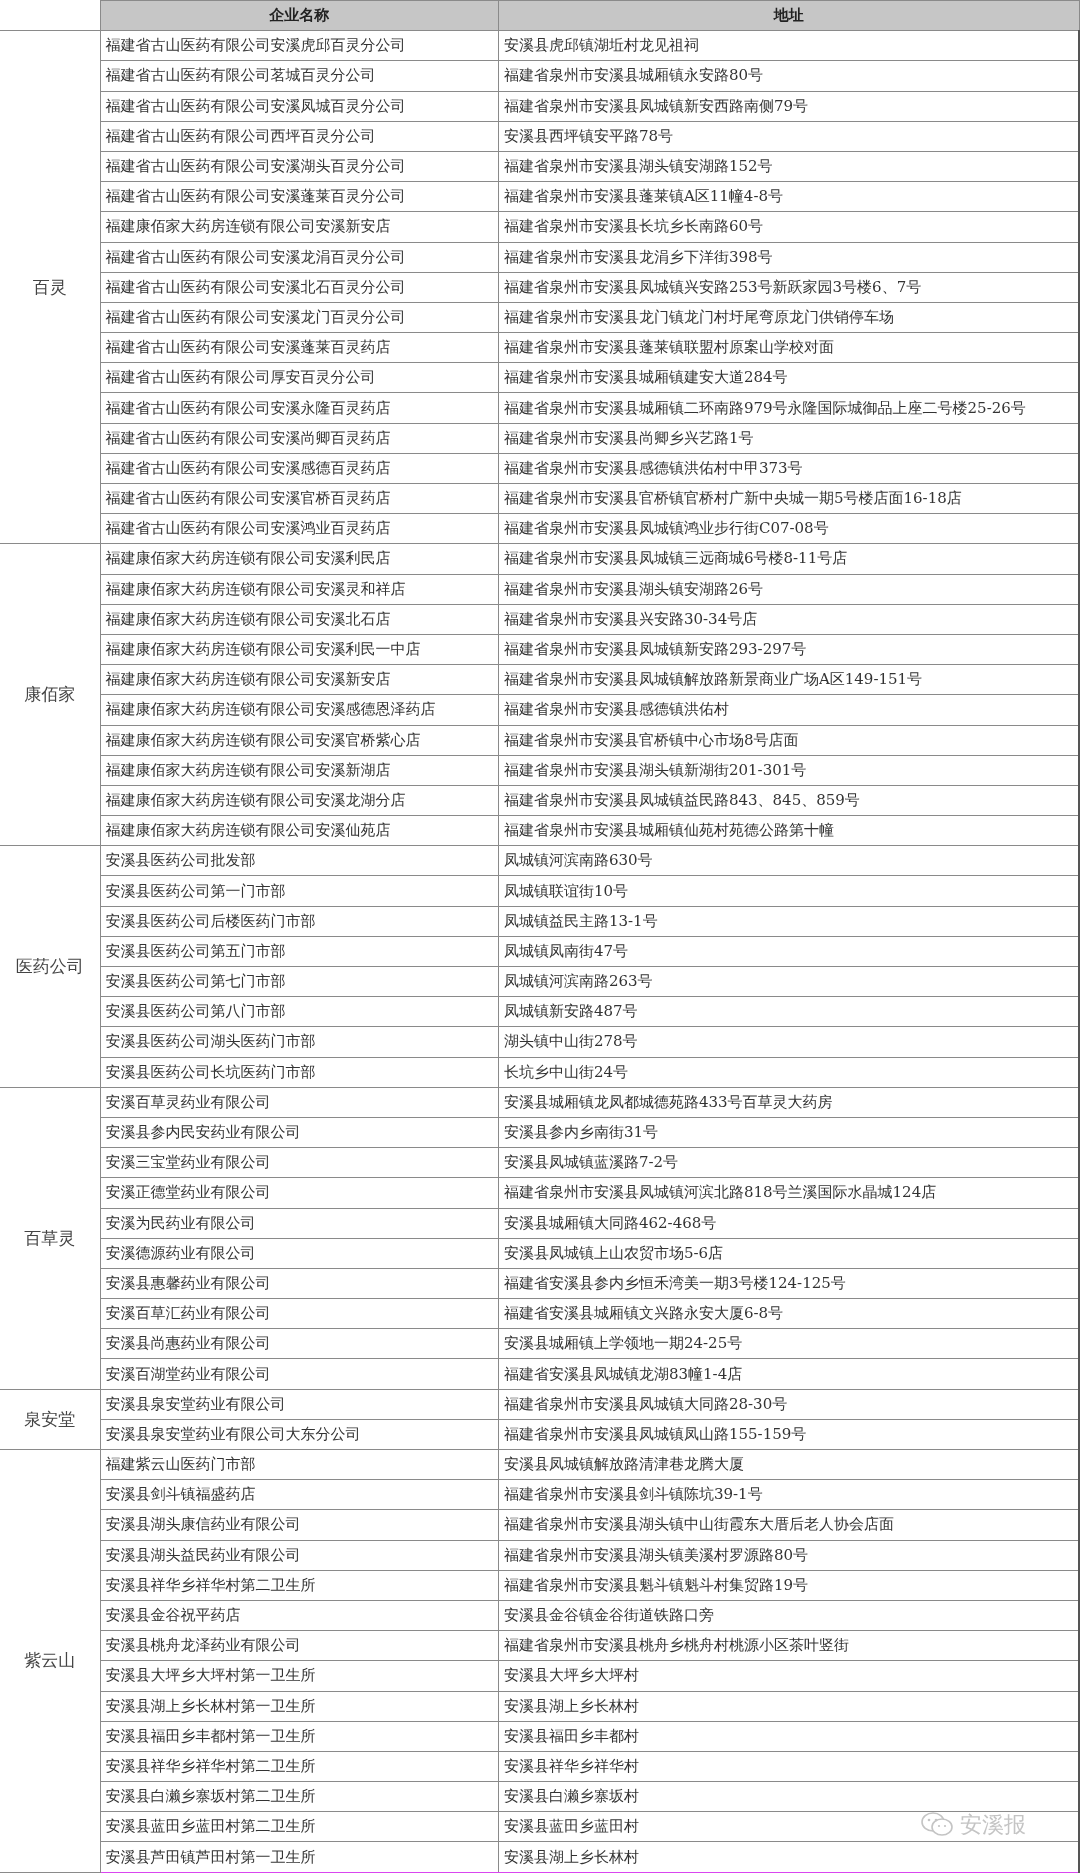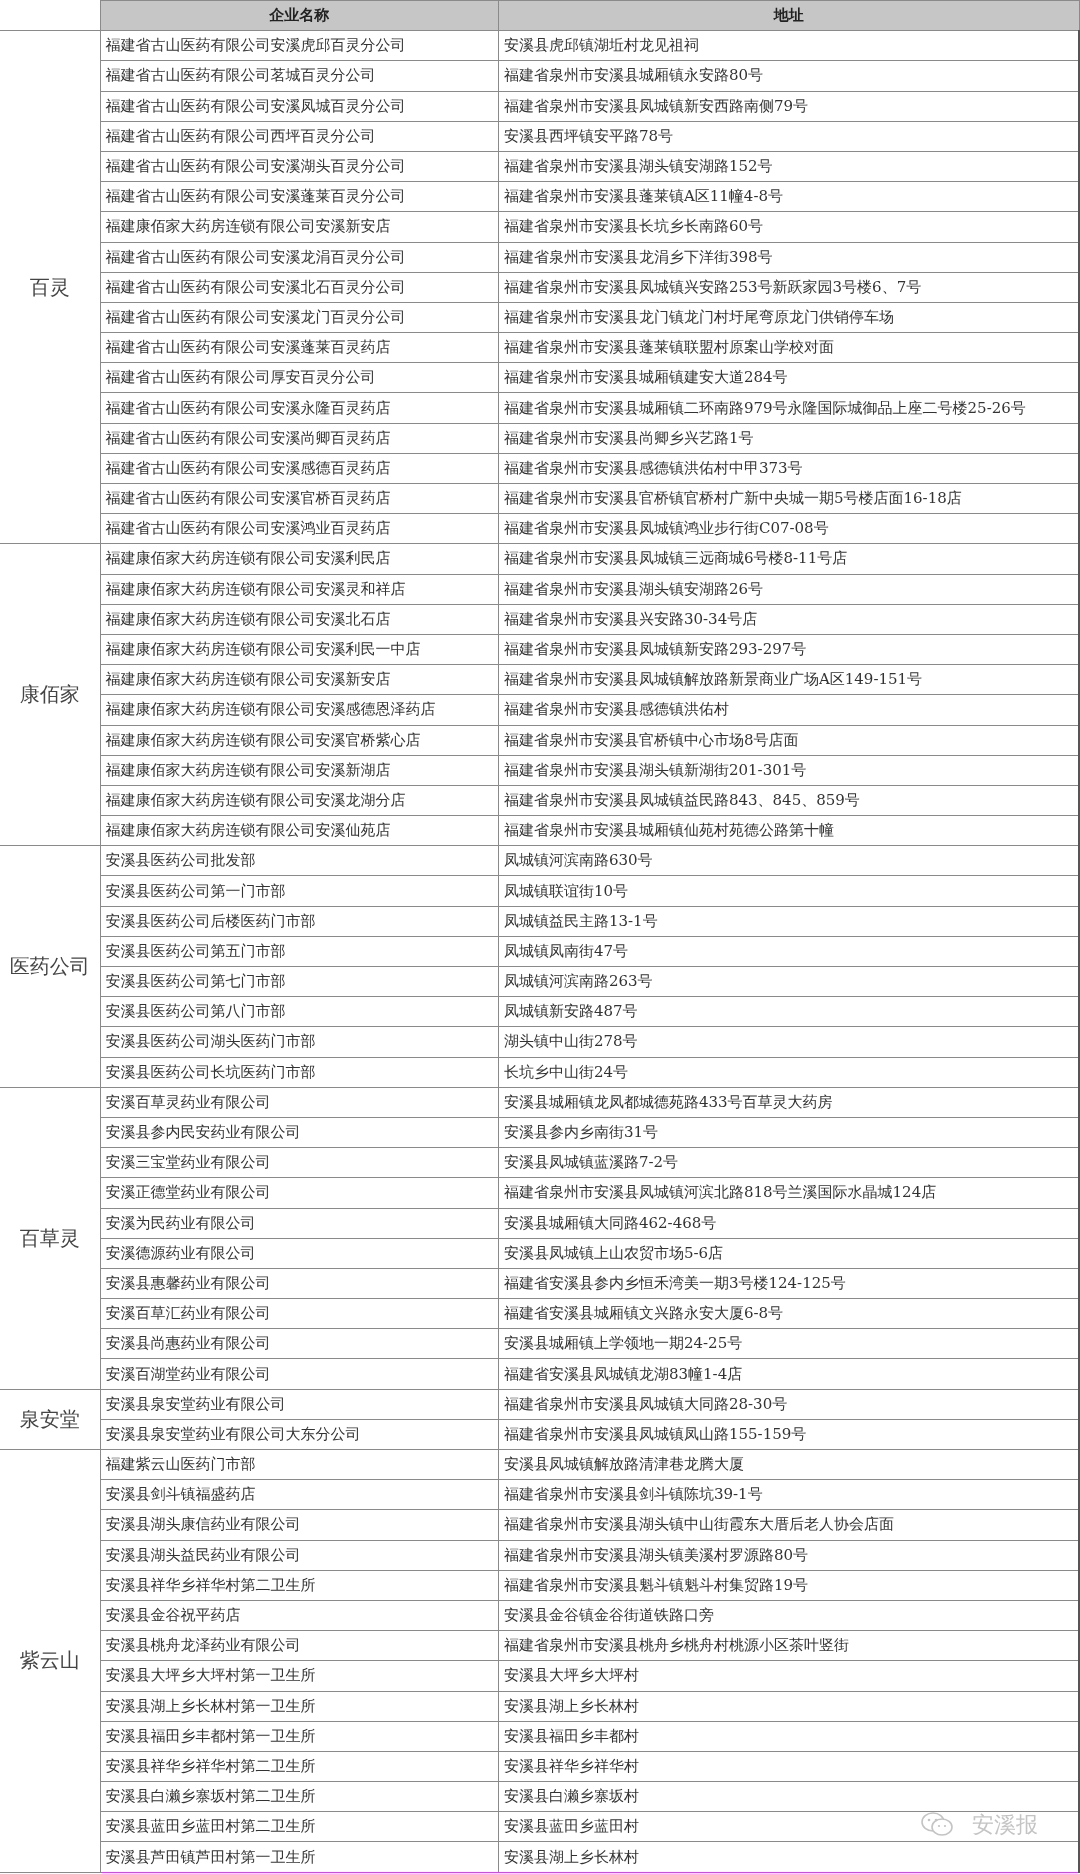--- a/index.html
+++ b/index.html
@@ -48,38 +48,38 @@
       margin-top: 48px;
     }
     table.main thead th.blank {
       background: #ffffff;
       border-top: none;
       border-left: none;
     }
     table.main td.group {
       text-align: center;
       padding: 0;
-      font-size: 20px;
+      font-size: 17px;
       color: #444444;
       border-left: none;
     }
     table.main td.addr {
       border-right: 2px solid #555555;
     }
     table.main tr.last td {
       border-bottom: 1px solid #d946ef;
     }
     .watermark {
       position: absolute;
       left: 920px;
       top: 1808px;
       height: 34px;
       display: flex;
       align-items: center;
-      gap: 16px;
+      gap: 4px;
       color: #c4c4c4;
       font-family: "DejaVu Sans", "Liberation Sans", sans-serif;
       font-size: 22px;
       pointer-events: none;
     }
     .watermark svg { display: block; }
   </style>
 </head>
 <body>
 

